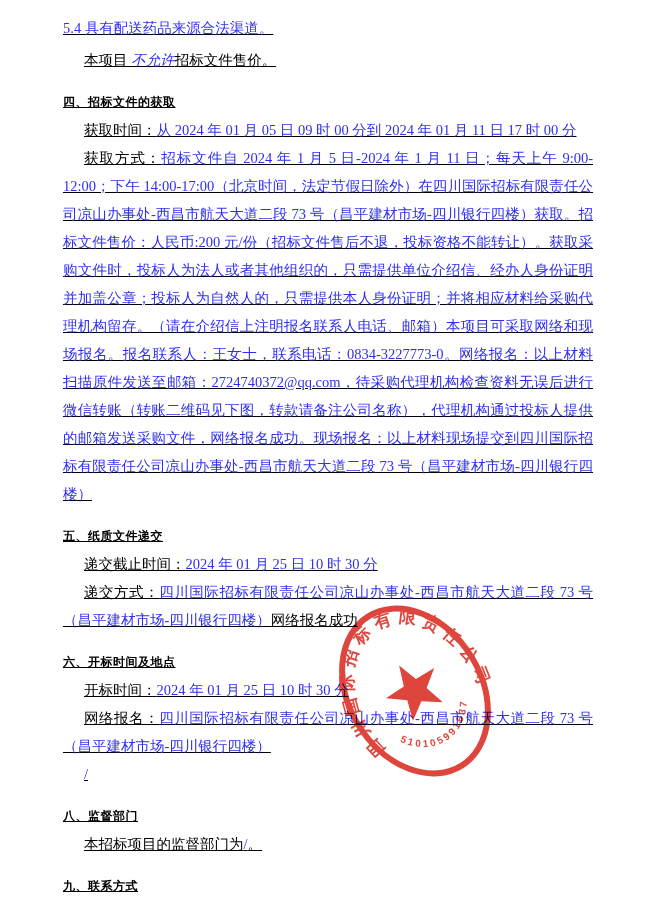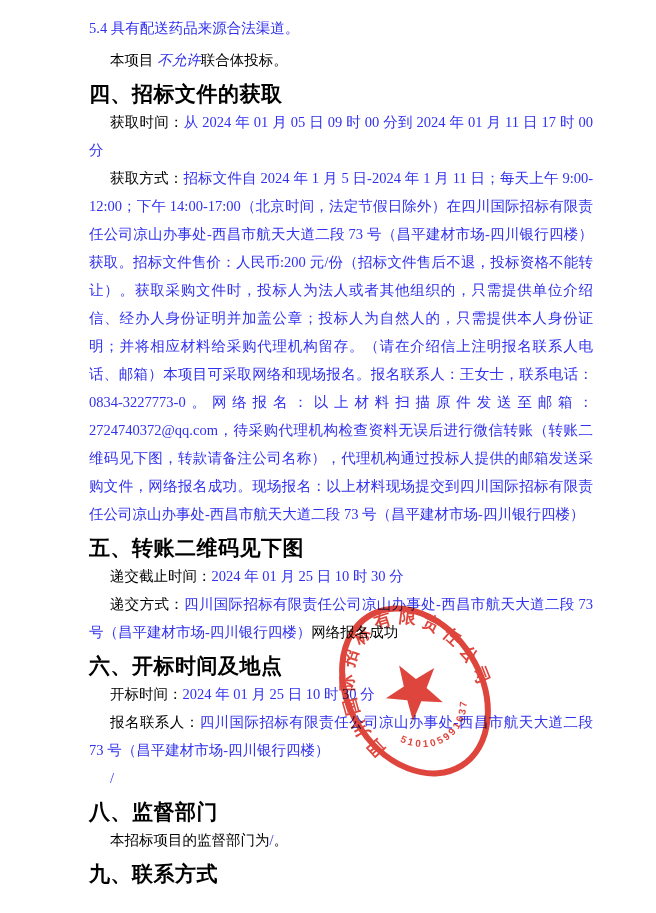--- a/index.html
+++ b/index.html
@@ -10,66 +10,66 @@
   }
   html,body{margin:0;padding:0;}
   body{
     width:656px;height:913px;
     background:var(--paper);
     color:var(--ink);
     font-family:"Liberation Serif","DejaVu Serif",serif;
     position:relative;
     overflow:hidden;
   }
-  .page{padding:14px 63px 0 89px;position:relative;}
+  .page{padding:14px 63px 0 63px;position:relative;text-decoration:underline;}
   .line,.para{
     font-size:14.5px;
     line-height:28px;
     margin:0 0 4px 0;
   }
   .para{margin:0;text-align:justify;}
   .ind{text-indent:21px;}
   h2{
     font-family:"Liberation Sans","DejaVu Sans",sans-serif;
-    font-size:21px;font-weight:700;
+    font-size:12px;font-weight:700;
     color:var(--ink);
     line-height:24px;
-    margin:8px 0 2px 0;
+    margin:16px 0 2px 0;
     letter-spacing:0.5px;
   }
   .blue{color:var(--blue);}
   .em-blue{color:var(--blue);font-style:italic;}
   .black{color:var(--ink);}
   .stamp{
     position:absolute;left:330px;top:588px;
     width:170px;height:210px;
     mix-blend-mode:multiply;
     pointer-events:none;
   }
   .stamp text{font-family:"Liberation Sans","DejaVu Sans",sans-serif;font-weight:700;}
 </style>
 </head>
 <body>
 
 <div class="page">
 
   <p class="line blue">5.4 具有配送药品来源合法渠道。</p>
-  <p class="line ind"><span class="black">本项目 </span><span class="em-blue">不允许</span><span class="black">联合体投标。</span></p>
+  <p class="line ind"><span class="black">本项目 </span><span class="em-blue">不允许</span><span class="black">招标文件售价。</span></p>
 
   <h2>四、招标文件的获取</h2>
   <p class="para ind"><span class="black">获取时间：</span><span class="blue">从 2024 年 01 月 05 日 09 时 00 分到 2024 年 01 月 11 日 17 时 00 分</span></p>
   <p class="para ind"><span class="black">获取方式：</span><span class="blue">招标文件自 2024 年 1 月 5 日-2024 年 1 月 11 日；每天上午 9:00-12:00；下午 14:00-17:00（北京时间，法定节假日除外）在四川国际招标有限责任公司凉山办事处-西昌市航天大道二段 73 号（昌平建材市场-四川银行四楼）获取。招标文件售价：人民币:200 元/份（招标文件售后不退，投标资格不能转让）。获取采购文件时，投标人为法人或者其他组织的，只需提供单位介绍信、经办人身份证明并加盖公章；投标人为自然人的，只需提供本人身份证明；并将相应材料给采购代理机构留存。（请在介绍信上注明报名联系人电话、邮箱）本项目可采取网络和现场报名。报名联系人：王女士，联系电话：0834-3227773-0。网络报名：以上材料扫描原件发送至邮箱：2724740372@qq.com，待采购代理机构检查资料无误后进行微信转账（转账二维码见下图，转款请备注公司名称），代理机构通过投标人提供的邮箱发送采购文件，网络报名成功。现场报名：以上材料现场提交到四川国际招标有限责任公司凉山办事处-西昌市航天大道二段 73 号（昌平建材市场-四川银行四楼）</span></p>
 
-  <h2>五、转账二维码见下图</h2>
+  <h2>五、纸质文件递交</h2>
   <p class="para ind"><span class="black">递交截止时间：</span><span class="blue">2024 年 01 月 25 日 10 时 30 分</span></p>
   <p class="para ind"><span class="black">递交方式：</span><span class="blue">四川国际招标有限责任公司凉山办事处-西昌市航天大道二段 73 号（昌平建材市场-四川银行四楼）</span><span class="black">网络报名成功</span></p>
 
   <h2>六、开标时间及地点</h2>
   <p class="para ind"><span class="black">开标时间：</span><span class="blue">2024 年 01 月 25 日 10 时 30 分</span></p>
-  <p class="para ind"><span class="black">报名联系人：</span><span class="blue">四川国际招标有限责任公司凉山办事处-西昌市航天大道二段 73 号（昌平建材市场-四川银行四楼）</span></p>
+  <p class="para ind"><span class="black">网络报名：</span><span class="blue">四川国际招标有限责任公司凉山办事处-西昌市航天大道二段 73 号（昌平建材市场-四川银行四楼）</span></p>
 
   <p class="para ind blue">/</p>
 
   <h2>八、监督部门</h2>
   <p class="para ind"><span class="black">本招标项目的监督部门为</span><span class="blue">/</span><span class="black">。</span></p>
 
   <h2>九、联系方式</h2>
 
 </div>
 

